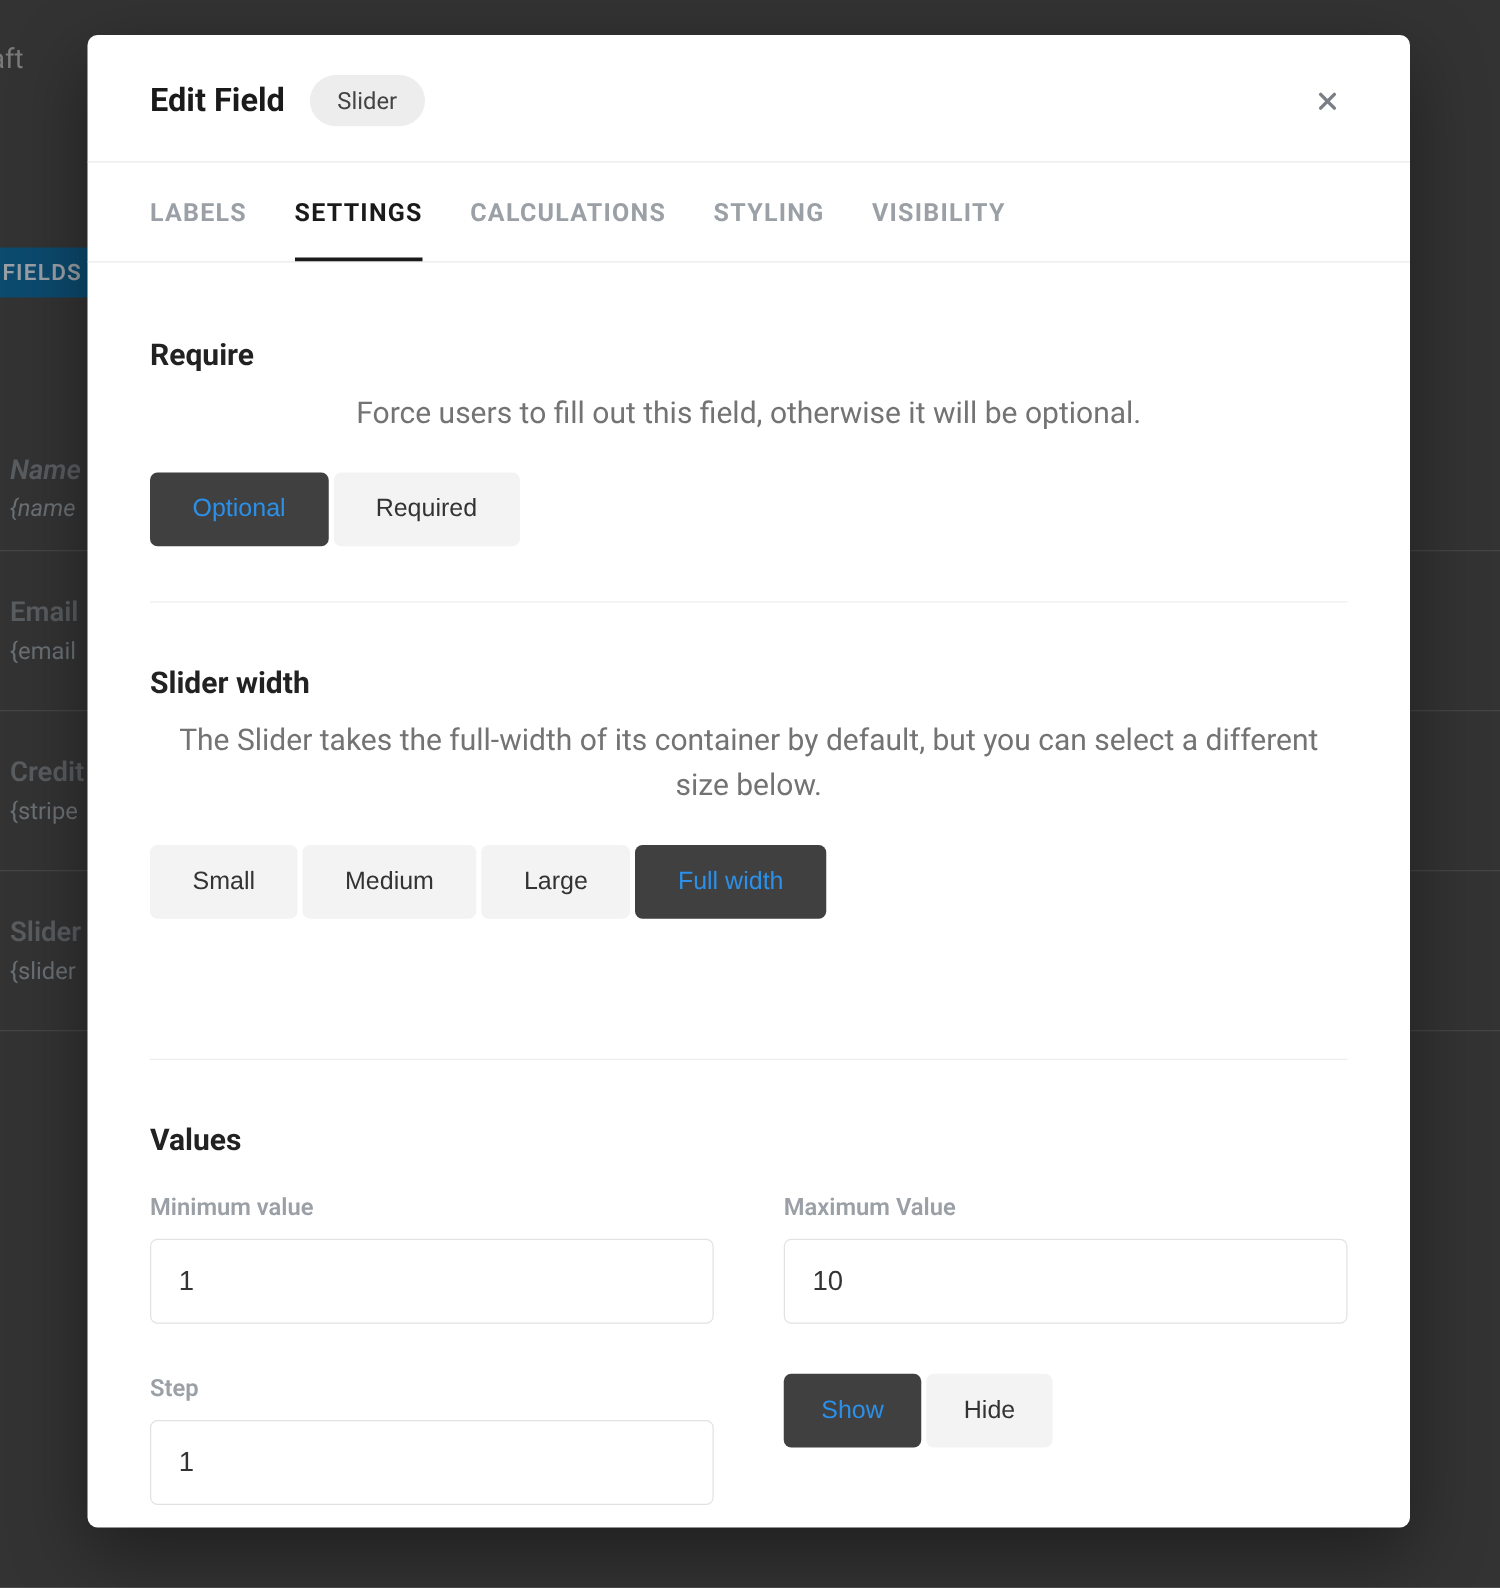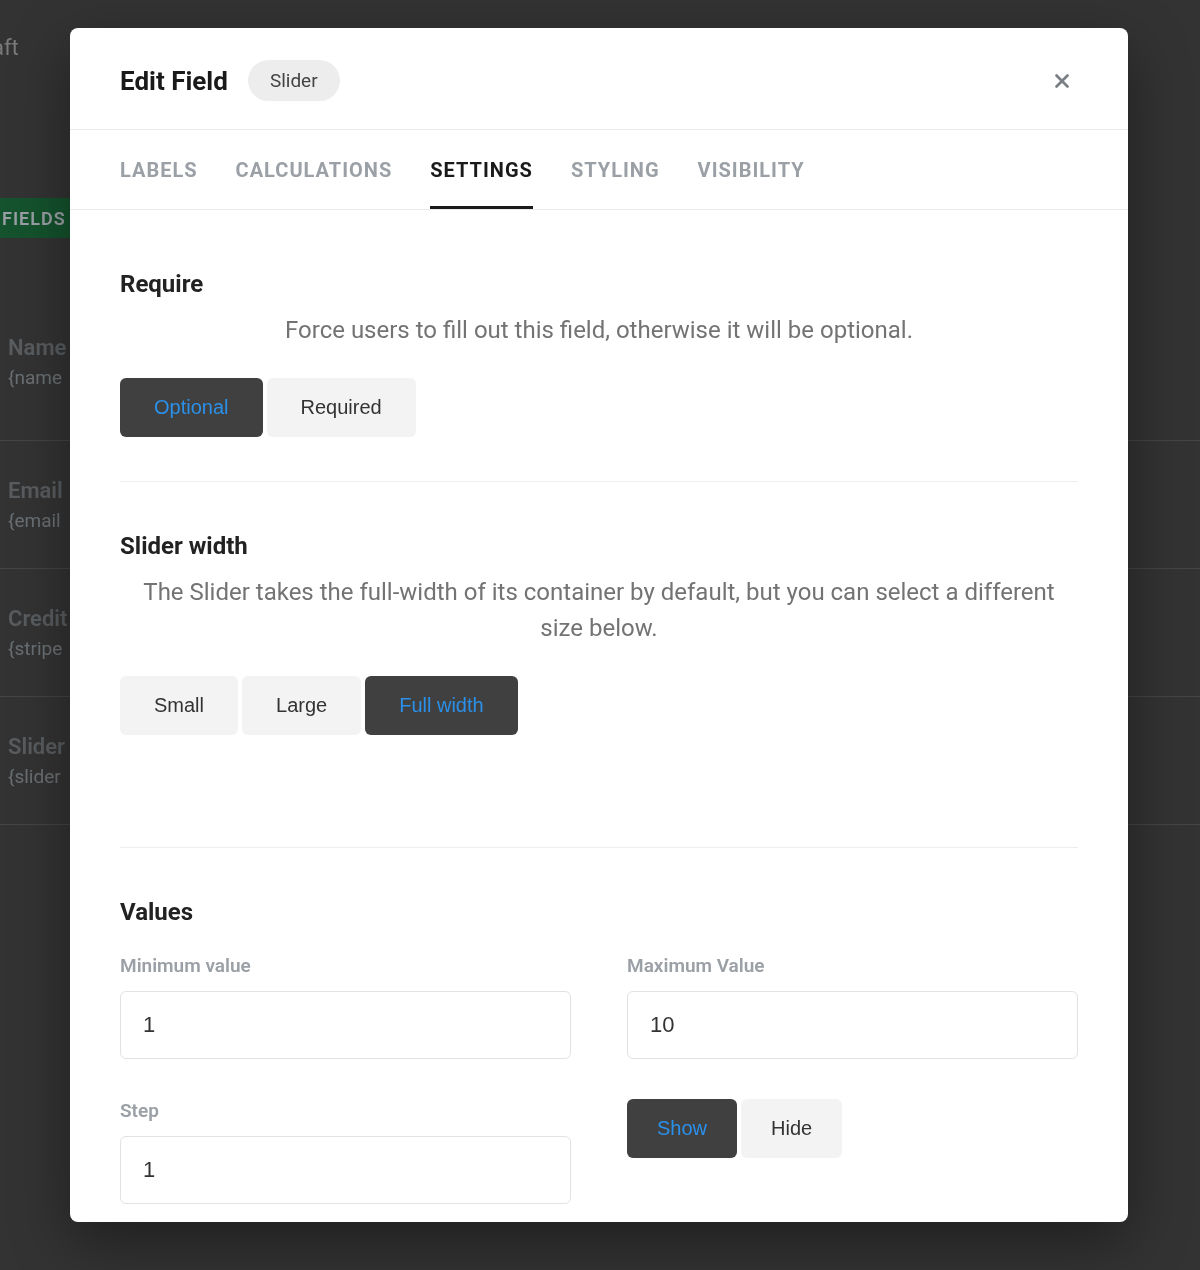--- a/index.html
+++ b/index.html
@@ -1,19 +1,19 @@
 <!DOCTYPE html>
 <html><head>
 <meta charset="utf-8">
 <style>
   * { box-sizing: border-box; margin: 0; padding: 0; }
   html, body { width: 1200px; height: 1270px; font-family: -apple-system, BlinkMacSystemFont, "Segoe UI", Roboto, Helvetica, Arial, sans-serif; background: #333333; overflow: hidden; }
   .backdrop { position: absolute; inset: 0; background: #333333; }
   .bg-top-label { position: absolute; top: 35px; left: -8px; color: #7a7a7a; font-size: 22px; }
-  .bg-fields-tab { position: absolute; top: 198px; left: 0; width: 70px; height: 40px; background: #14532d; color: #9aa0a6; font-size: 18px; display:flex; align-items:center; padding-left:2px; letter-spacing:1px; font-weight:600;}
+  .bg-fields-tab { position: absolute; top: 198px; left: 0; width: 70px; height: 40px; background: #0c4a6e; color: #9aa0a6; font-size: 18px; display:flex; align-items:center; padding-left:2px; letter-spacing:1px; font-weight:600;}
   .bg-item { position:absolute; left:8px; color:#5b5f63; }
   .bg-item .t { font-size:22px; color:#595d60; font-weight:600;}
   .bg-item .s { font-size:19px; color:#6b7074; margin-top:6px;}
   .bg-sep { position:absolute; left:0; right:0; height:1px; background:#454545; }
 
   .modal {
     position: absolute;
     top: 28px;
     left: 70px;
     right: 72px;
@@ -104,21 +104,21 @@
   .values-grid .col { flex:1; }
 
 </style>
 </head>
 <body>
 
 <div class="backdrop">
   <span class="bg-top-label">aft</span>
   <div class="bg-fields-tab">FIELDS</div>
 
-  <div class="bg-item" style="top:335px;">
+  <div class="bg-item" style="top:364px;font-style:italic;">
     <div class="t">Name</div>
     <div class="s">{name</div>
   </div>
   <div class="bg-item" style="top:478px;">
     <div class="t">Email</div>
     <div class="s">{email</div>
   </div>
   <div class="bg-item" style="top:606px;">
     <div class="t">Credit</div>
     <div class="s">{stripe</div>
@@ -140,42 +140,43 @@
     <div class="badge">Slider</div>
     <div class="close-btn">
       <svg viewBox="0 0 24 24">
           <path d="M18 6L6 18M6 6l12 12" stroke="currentColor" stroke-width="3" stroke-linecap="round" fill="none"></path>
         </svg>
     </div>
   </div>
 
   <div class="tabs">
     <div class="tab">LABELS</div>
+    <div class="tab active">SETTINGS</div>
     <div class="tab">CALCULATIONS</div>
-    <div class="tab active">SETTINGS</div>
     <div class="tab">STYLING</div>
     <div class="tab">VISIBILITY</div>
   </div>
 
   <div class="content">
 
     <div class="section">
       <h2>Require</h2>
       <p class="desc">Force users to fill out this field, otherwise it will be optional.</p>
       <div class="seg-group">
         <button class="seg-btn active">Optional</button>
         <button class="seg-btn">Required</button>
       </div>
     </div>
 
     <div class="section" style="padding-bottom:112px;">
       <h2>Slider width</h2>
       <p class="desc">The Slider takes the full-width of its container by default, but you can select a different size below.</p>
       <div class="seg-group">
         <button class="seg-btn">Small</button>
+        <button class="seg-btn">Medium</button>
         <button class="seg-btn">Large</button>
         <button class="seg-btn active">Full width</button>
       </div>
     </div>
 
     <div class="section values-section" style="border-bottom:none;">
       <h2>Values</h2>
 
       <div class="values-grid">
         <div class="col">

